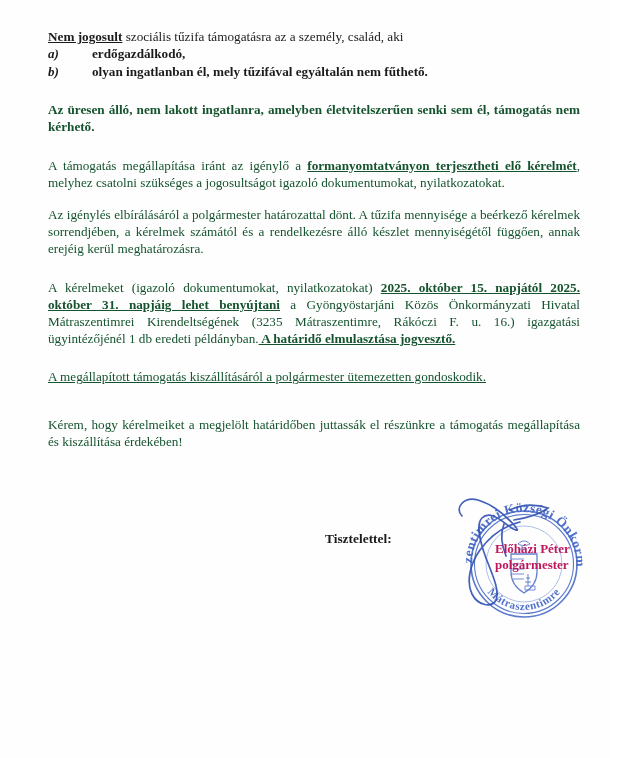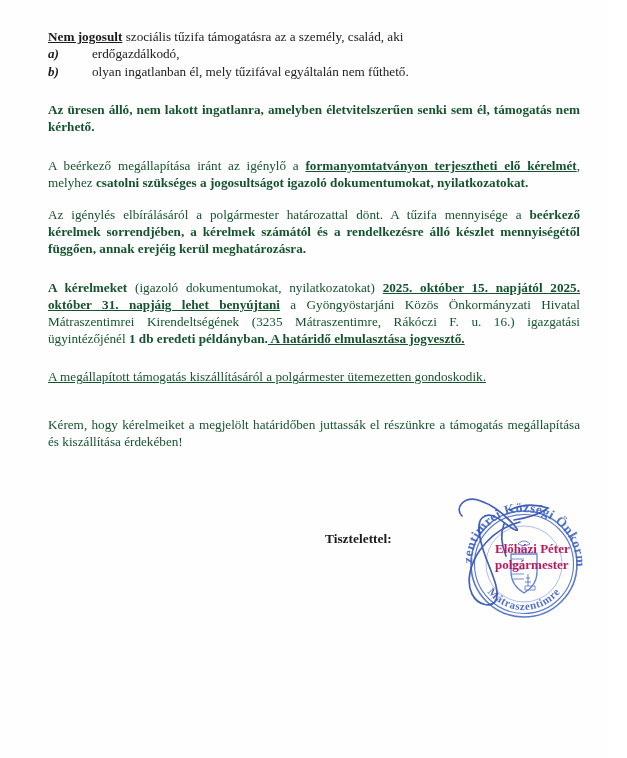--- a/index.html
+++ b/index.html
@@ -24,21 +24,21 @@
   }
 
   p, div.para {
     margin: 0;
     font-size: 13.2px;
     line-height: 17.2px;
     text-align: justify;
     color: #14532d;
   }
 
-  .b { font-weight: bold; }
+  .b { font-weight: normal; }
   .u { text-decoration: underline; }
   .bu { font-weight: bold; text-decoration: underline; }
 
   
   .alist {
     margin: 0;
     padding: 0;
     list-style: none;
   }
   .alist li {
@@ -47,21 +47,21 @@
     line-height: 17.4px;
   }
   .alist .marker {
     width: 44px;
     flex: 0 0 44px;
     font-style: italic;
     font-weight: bold;
     font-size: 13px;
   }
   .alist .atext {
-    font-weight: normal;
+    font-weight: bold;
     flex: 1 1 auto;
   }
 
   .gap-sm { height: 9px; }
   .gap-md { height: 15px; }
   .gap-lg { height: 21px; }
   .gap-xl { height: 30px; }
 
   .tight { line-height: 17px; }
 
@@ -146,21 +146,21 @@
       </li>
     </ul>
 
     <div class="gap-lg"></div>
 
     <p class="para-bold-just">Az üresen álló, nem lakott ingatlanra, amelyben életvitelszerűen senki sem él, támogatás nem kérhető.</p>
 
     <div class="gap-lg"></div>
 
     <p>
-      <span>A beérkező megállapítása iránt az igénylő a </span><span class="bu">formanyomtatványon terjesztheti elő kérelmét</span><span>, melyhez </span><span class="b">csatolni szükséges a jogosultságot igazoló dokumentumokat, nyilatkozatokat.</span>
+      <span>A támogatás megállapítása iránt az igénylő a </span><span class="bu">formanyomtatványon terjesztheti elő kérelmét</span><span>, melyhez </span><span class="b">csatolni szükséges a jogosultságot igazoló dokumentumokat, nyilatkozatokat.</span>
     </p>
 
     <div class="gap-md"></div>
 
     <p>
       <span>Az igénylés elbírálásáról a polgármester határozattal dönt. A tűzifa mennyisége a </span><span class="b">beérkező kérelmek sorrendjében, a kérelmek számától és a rendelkezésre álló készlet mennyiségétől függően, annak erejéig kerül meghatározásra.</span>
     </p>
 
 
     <div class="gap-lg"></div>

